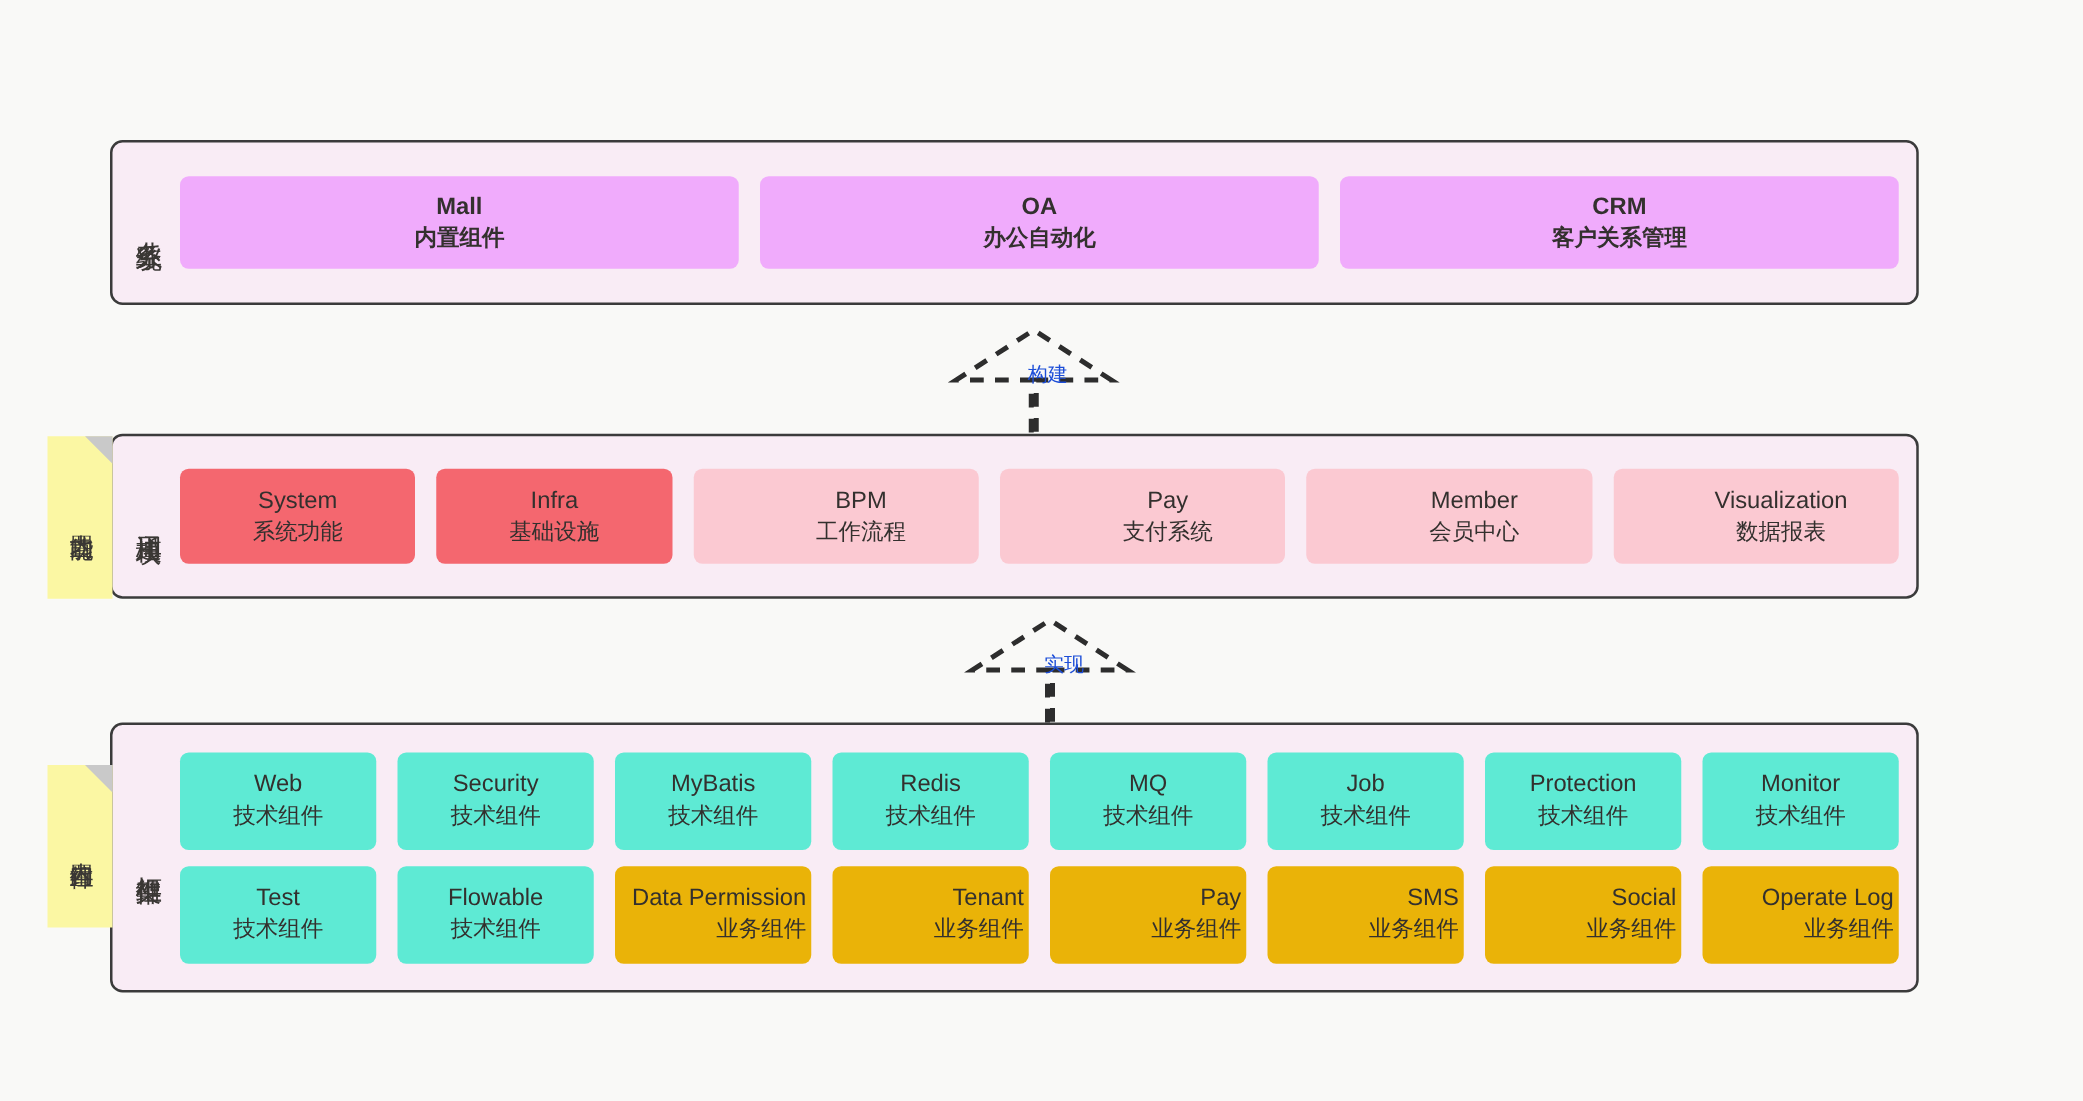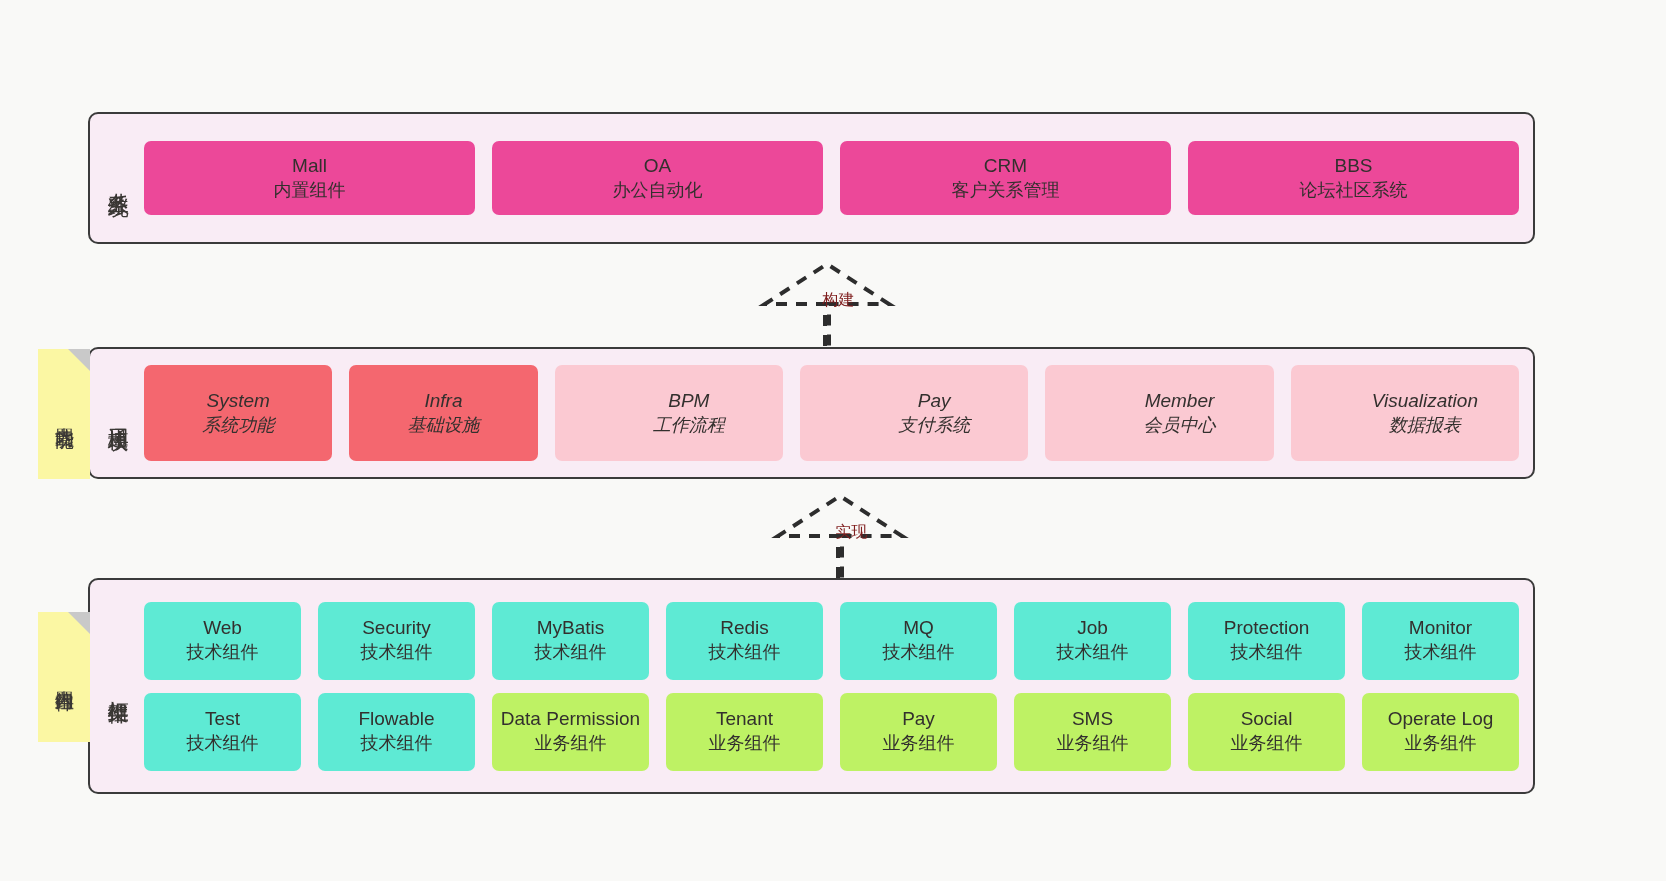--- a/index.html
+++ b/index.html
@@ -61,32 +61,32 @@
     justify-content:center;
     text-align:center;
     line-height:1.3;
     box-sizing:border-box;
     padding:6px 4px;
   }
   .cell .t1{font-size:19px;}
   .cell .t2{font-size:18px;}
 
   
-  .c-blue      {background:#ec4899;}
+  .c-blue      {background:#f0abfc;font-weight:bold;}
   .c-red       {background:#f4676f;}
   .c-pink      {background:#fbc9d2;padding-left:44px;}
   .c-green     {background:#5eead4;}
-  .c-greenlight{background:#bef264;}
+  .c-greenlight{background:#eab308;align-items:flex-end;}
 
   
   #layer-business {left:88px;  top:112px; width:1447px; height:132px;}
   #layer-common   {left:88px;  top:347px; width:1447px; height:132px;}
   #layer-framework{left:88px;  top:578px; width:1447px; height:216px;}
   #layer-business  .row .cell{height:74px;}
-  #layer-common    .row .cell{height:96px;font-style:italic;}
+  #layer-common    .row .cell{height:76px;}
   #layer-framework .row .cell{height:78px;}
 
   
   .sticky{
     position:absolute;
     background:#fbf7a3;
     box-sizing:border-box;
     display:flex;
     align-items:center;
     justify-content:center;
@@ -113,21 +113,21 @@
   
   .uml-arrow{position:absolute;z-index:2;}
   #arrow-build  {left:755px; top:258px; width:160px; height:90px;}
   #arrow-impl   {left:768px; top:490px; width:160px; height:90px;}
   .uml-arrow .label{
     position:absolute;
     left:50%;
     transform:translateX(-50%);
     top:34px;
     font-size:16px;
-    color:#7f1d1d;
+    color:#1d4ed8;
     background:transparent;
     white-space:nowrap;
     padding:0 2px;
   }
   #arrow-build .label{left:52%;top:32px;}
   #arrow-impl  .label{left:52%;top:32px;}
 </style>
 </head>
 <body>
 
@@ -142,24 +142,20 @@
           <span class="t2">内置组件</span>
         </div>
         <div class="cell c-blue">
           <span class="t1">OA</span>
           <span class="t2">办公自动化</span>
         </div>
         <div class="cell c-blue">
           <span class="t1">CRM</span>
           <span class="t2">客户关系管理</span>
         </div>
-        <div class="cell c-blue">
-          <span class="t1">BBS</span>
-          <span class="t2">论坛社区系统</span>
-        </div>
       </div>
     </div>
   </div>
 
   <div class="uml-arrow" id="arrow-build">
     <svg width="160" height="90" viewBox="0 0 160 90">
       <path d="M 70 88 L 70 46 L 10 46 L 72 6 L 134 46 L 74 46 L 74 88 Z" fill="none" stroke="#2d2d2d" stroke-width="4" stroke-dasharray="11 9" stroke-linecap="butt" stroke-linejoin="miter"></path>
     </svg>
     <span class="label">构建</span>
   </div>

